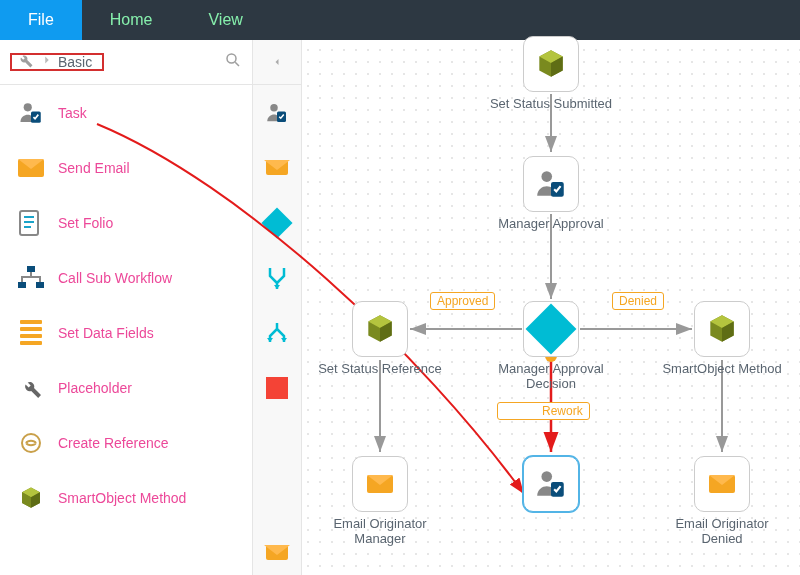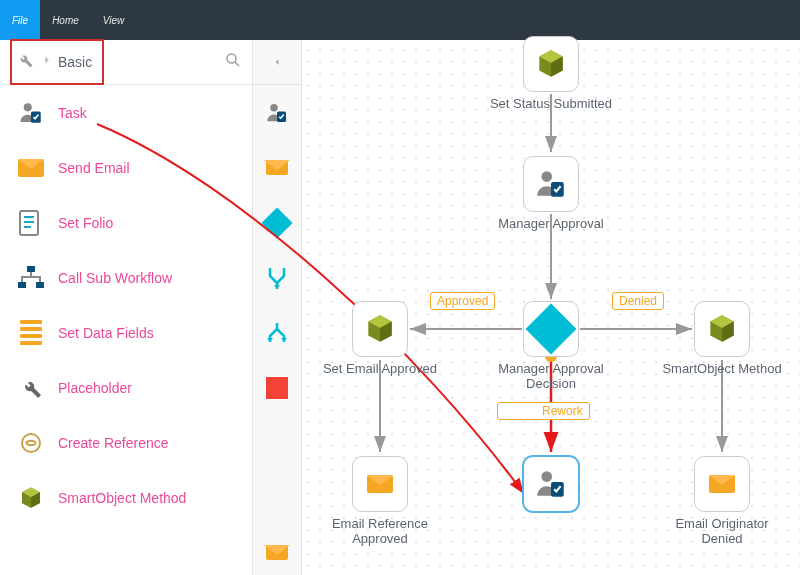--- a/index.html
+++ b/index.html
@@ -1,26 +1,26 @@
 <!DOCTYPE html>
 <html><head>
   <meta charset="utf-8">
   <style>
     * { margin: 0; padding: 0; box-sizing: border-box; font-family: "Segoe UI", Arial, sans-serif; }
     body { width: 800px; height: 575px; overflow: hidden; background: #fff; position: relative; }
 
     
     .menu-bar { height: 40px; background: #2d3842; display: flex; align-items: stretch; color: #fff; }
-    .menu-item { padding: 0 12px; display: flex; align-items: center; font-size: 10px; cursor: pointer; font-style: italic; }
+    .menu-item { padding: 0 28px; display: flex; align-items: center; font-size: 16px; cursor: pointer; }
     .menu-item.active { background: #0f9bf0; }
-    .menu-item:not(.active) { color: #e5e5e5; }
+    .menu-item:not(.active) { color: #86efac; }
 
     
     .crumb-row { height: 45px; border-bottom: 1px solid #e5e5e5; display: flex; align-items: center; padding: 0 10px; width: 252px; }
-    .crumb-box { border: 2px solid #d32f2f; display: flex; align-items: center; height: 46px; padding: 0 10px 0 4px; }
+    .crumb-box { border: 2px solid #d32f2f; display: flex; align-items: center; height: 18px; padding: 0 10px 0 4px; }
     .crumb-wrench { color: #9e9e9e; margin-right: 2px; }
     .crumb-sep { color: #bbb; margin: 0 4px; }
     .crumb-text { font-size: 14px; color: #5a6570; }
     .search-ic { margin-left: auto; color: #9e9e9e; }
 
     
     .left-panel { position: absolute; left: 0; top: 85px; width: 252px; background: #fff; }
     .tool-item { height: 55px; display: flex; align-items: center; padding-left: 18px; cursor: pointer; }
     .tool-item .ic { width: 26px; height: 26px; margin-right: 14px; display: flex; align-items: center; justify-content: center; }
     .tool-item .lbl { font-size: 14px; color: #ec4899; }
@@ -258,35 +258,35 @@
   </div>
   <div class="node-label" style="left:184px; top:317px;">Manager Approval Decision</div>
 
   <div class="node" style="left:50px; top:257px;">
     <svg width="34" height="34" viewBox="0 0 32 32">
         <path d="M16 3l11 6v13l-11 6-11-6V9z" fill="#7a8a1f"></path>
         <path d="M16 3l11 6-11 6-11-6z" fill="#b4c43e"></path>
         <path d="M16 15v13l11-6V9z" fill="#5f6d15"></path>
       </svg>
   </div>
-  <div class="node-label" style="left:13px; top:317px;">Set Email Approved</div>
+  <div class="node-label" style="left:13px; top:317px;">Set Status Reference</div>
 
   <div class="node" style="left:392px; top:257px;">
     <svg width="34" height="34" viewBox="0 0 32 32">
         <path d="M16 3l11 6v13l-11 6-11-6V9z" fill="#7a8a1f"></path>
         <path d="M16 3l11 6-11 6-11-6z" fill="#b4c43e"></path>
         <path d="M16 15v13l11-6V9z" fill="#5f6d15"></path>
       </svg>
   </div>
   <div class="node-label" style="left:355px; top:317px;">SmartObject Method</div>
 
   <div class="node" style="left:50px; top:412px;">
     <span class="envelope-fill"></span>
   </div>
-  <div class="node-label" style="left:13px; top:472px;">Email Reference Approved</div>
+  <div class="node-label" style="left:13px; top:472px;">Email Originator Manager</div>
 
   <div class="node" style="left:392px; top:412px;">
     <span class="envelope-fill"></span>
   </div>
   <div class="node-label" style="left:355px; top:472px;">Email Originator Denied</div>
 
   <div class="node selected" style="left:221px; top:412px;">
     <svg width="34" height="34" viewBox="0 0 32 32">
         <circle cx="12" cy="9" r="5" fill="#888"></circle>
         <path d="M3 27c0-6 5-9 9-9s9 3 9 9" fill="#888"></path>

